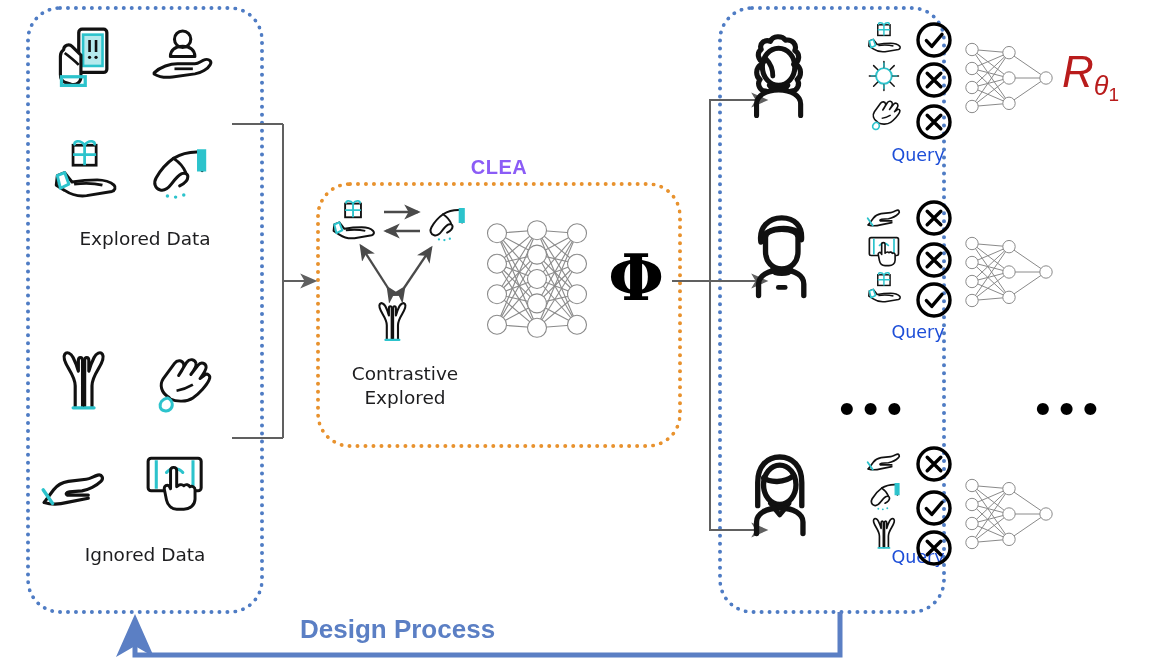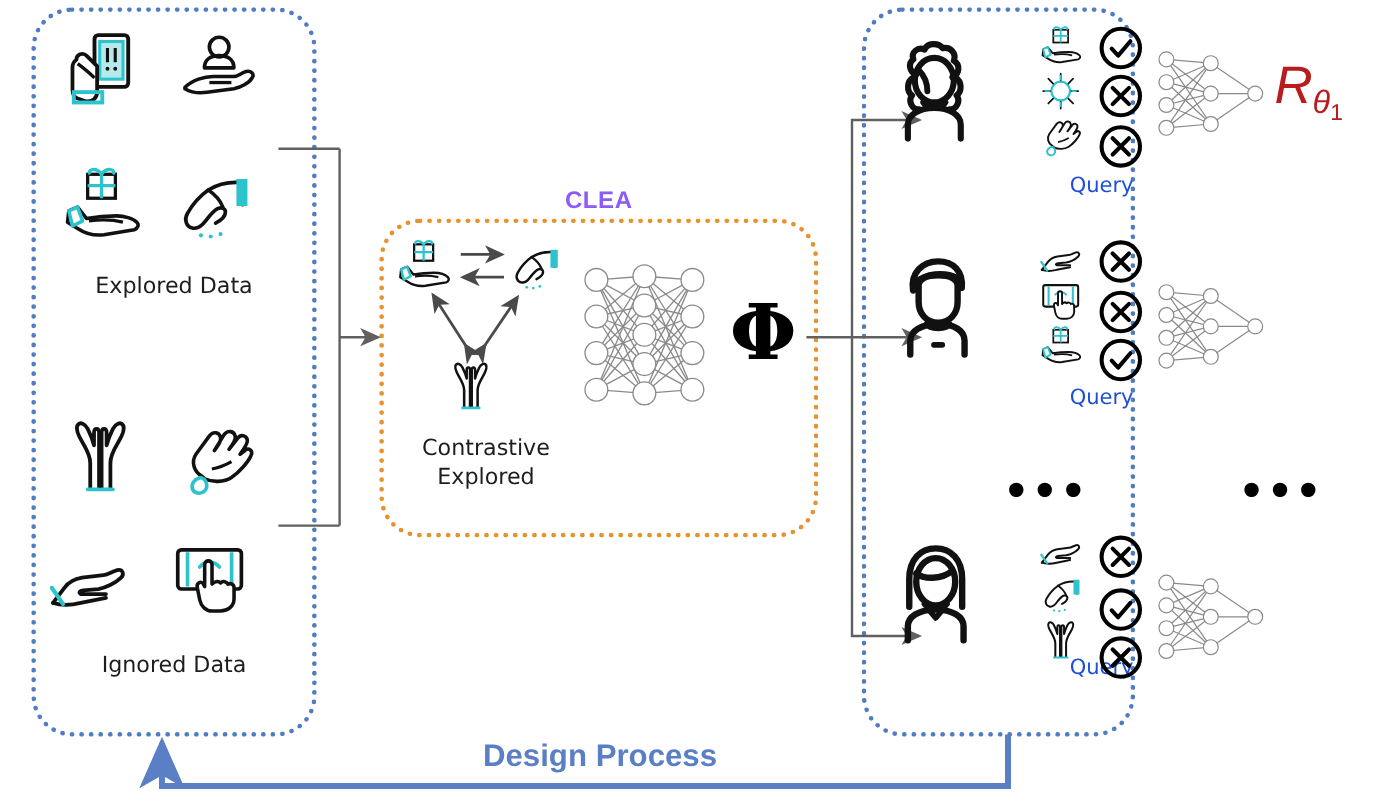--- a/index.html
+++ b/index.html
@@ -15,21 +15,21 @@
   #left-panel{left:26px;top:6px;width:238px;height:608px;}
   #right-panel{left:718px;top:6px;width:228px;height:608px;}
   #clea-box{left:316px;top:182px;width:366px;height:266px;}
 
   
   .lbl{position:absolute;color:#1d1d1f;font-size:18.5px;white-space:nowrap;}
   .lbl.center{text-align:center;}
   #clea-title{position:absolute;left:316px;top:131px;width:366px;text-align:center;
               font-size:20px;font-weight:bold;color:#8b5cf6;letter-spacing:.5px;
               font-family:"Liberation Sans",sans-serif;margin-top:25px;}
-  #design-process-label{position:absolute;left:300px;top:614px;width:400px;text-align:center;
+  #design-process-label{position:absolute;left:300px;top:614px;width:400px;
               font-size:26px;font-weight:bold;color:#5b7fc4;
               font-family:"Liberation Sans",sans-serif;}
   #explored-label{left:26px;top:228px;width:238px;}
   #ignored-label{left:26px;top:544px;width:238px;}
   #triplet-label{left:330px;top:362px;width:150px;text-align:center;line-height:1.3;}
   .query-label{font-size:17.5px;color:#1d4ed8;position:absolute;text-align:center;width:90px;}
 
   
   #phi{position:absolute;left:600px;top:246px;width:72px;text-align:center;
        font-size:64px;font-weight:bold;color:#000;font-family:"DejaVu Serif",serif;line-height:1;}

